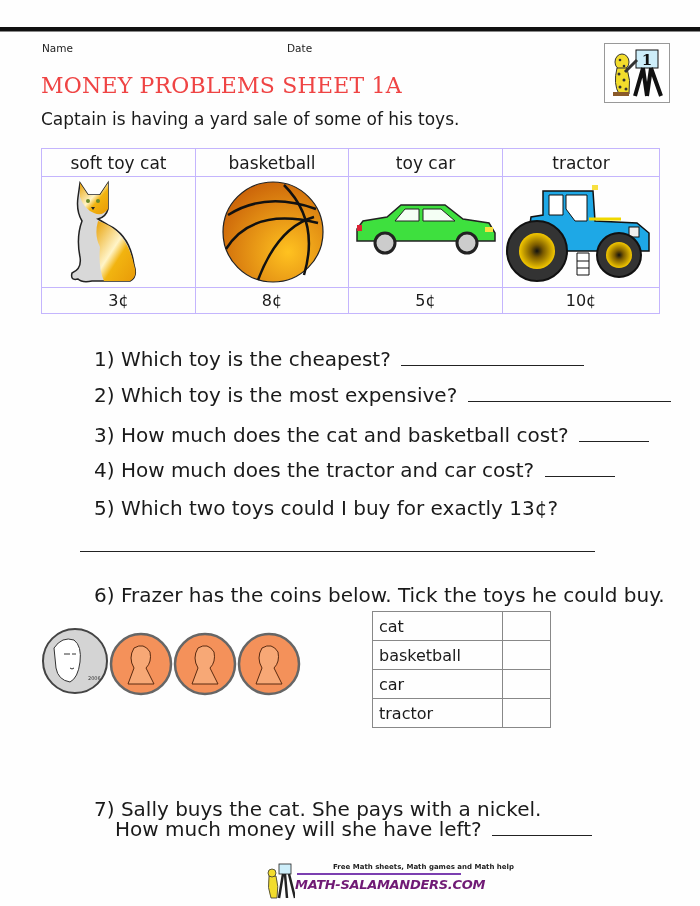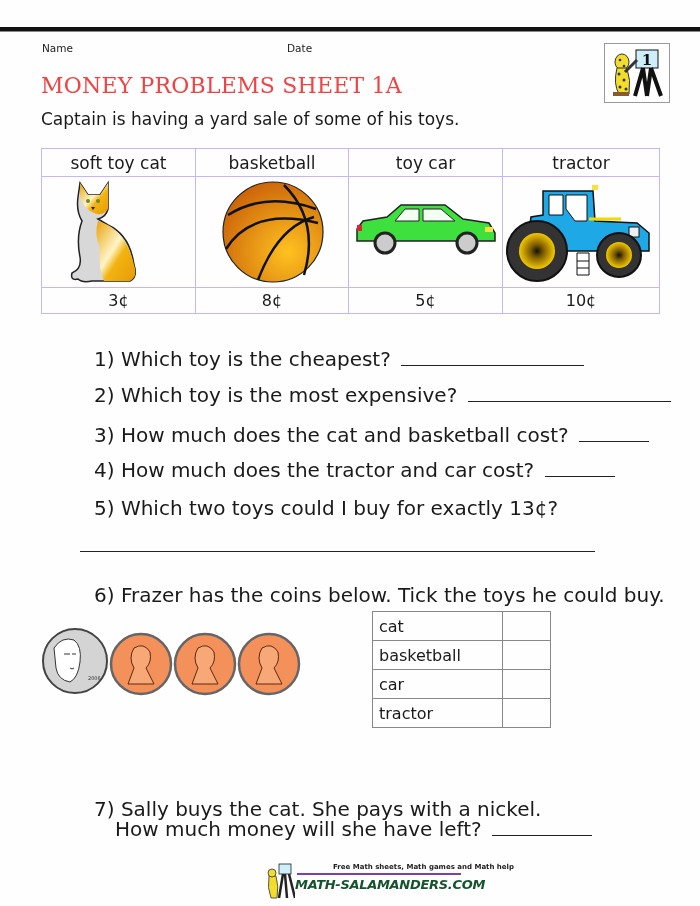--- a/index.html
+++ b/index.html
@@ -235,14 +235,14 @@
 
 <div class="abs footer">
   <svg width="30" height="38" viewBox="0 0 30 38" style="position:absolute;left:0;top:0;">
     <rect x="14" y="2" width="12" height="10" fill="#cdeefa" stroke="#222" stroke-width="0.8"></rect>
     <path d="M18 12 L14 36 M20 12 L22 36 M24 12 L30 36" stroke="#222" stroke-width="2.5"></path>
     <path d="M4 14 Q2 26 6 36 L12 36 Q14 24 11 14 Z" fill="#f2dc2c" stroke="#333" stroke-width="0.8"></path>
     <circle cx="7" cy="11" r="4" fill="#f2dc2c" stroke="#333" stroke-width="0.8"></circle>
   </svg>
   <div style="position:absolute;left:32px;top:1px;font-size:7px;font-weight:bold;color:#222;white-space:nowrap;padding-left:36px;">Free Math sheets, Math games and Math help</div>
   <div style="position:absolute;left:32px;top:11px;width:164px;height:1.5px;background:#7b3fb0;"></div>
-  <div style="position:absolute;left:30px;top:15px;font-size:13px;font-weight:bold;font-style:italic;color:#14532d;letter-spacing:-0.3px;white-space:nowrap;">MATH-SALAMANDERS.COM</div>
+  <div style="position:absolute;left:30px;top:15px;font-size:13px;font-weight:bold;font-style:italic;color:#701a75;letter-spacing:-0.3px;white-space:nowrap;">MATH-SALAMANDERS.COM</div>
 </div>
 
 </body></html>

